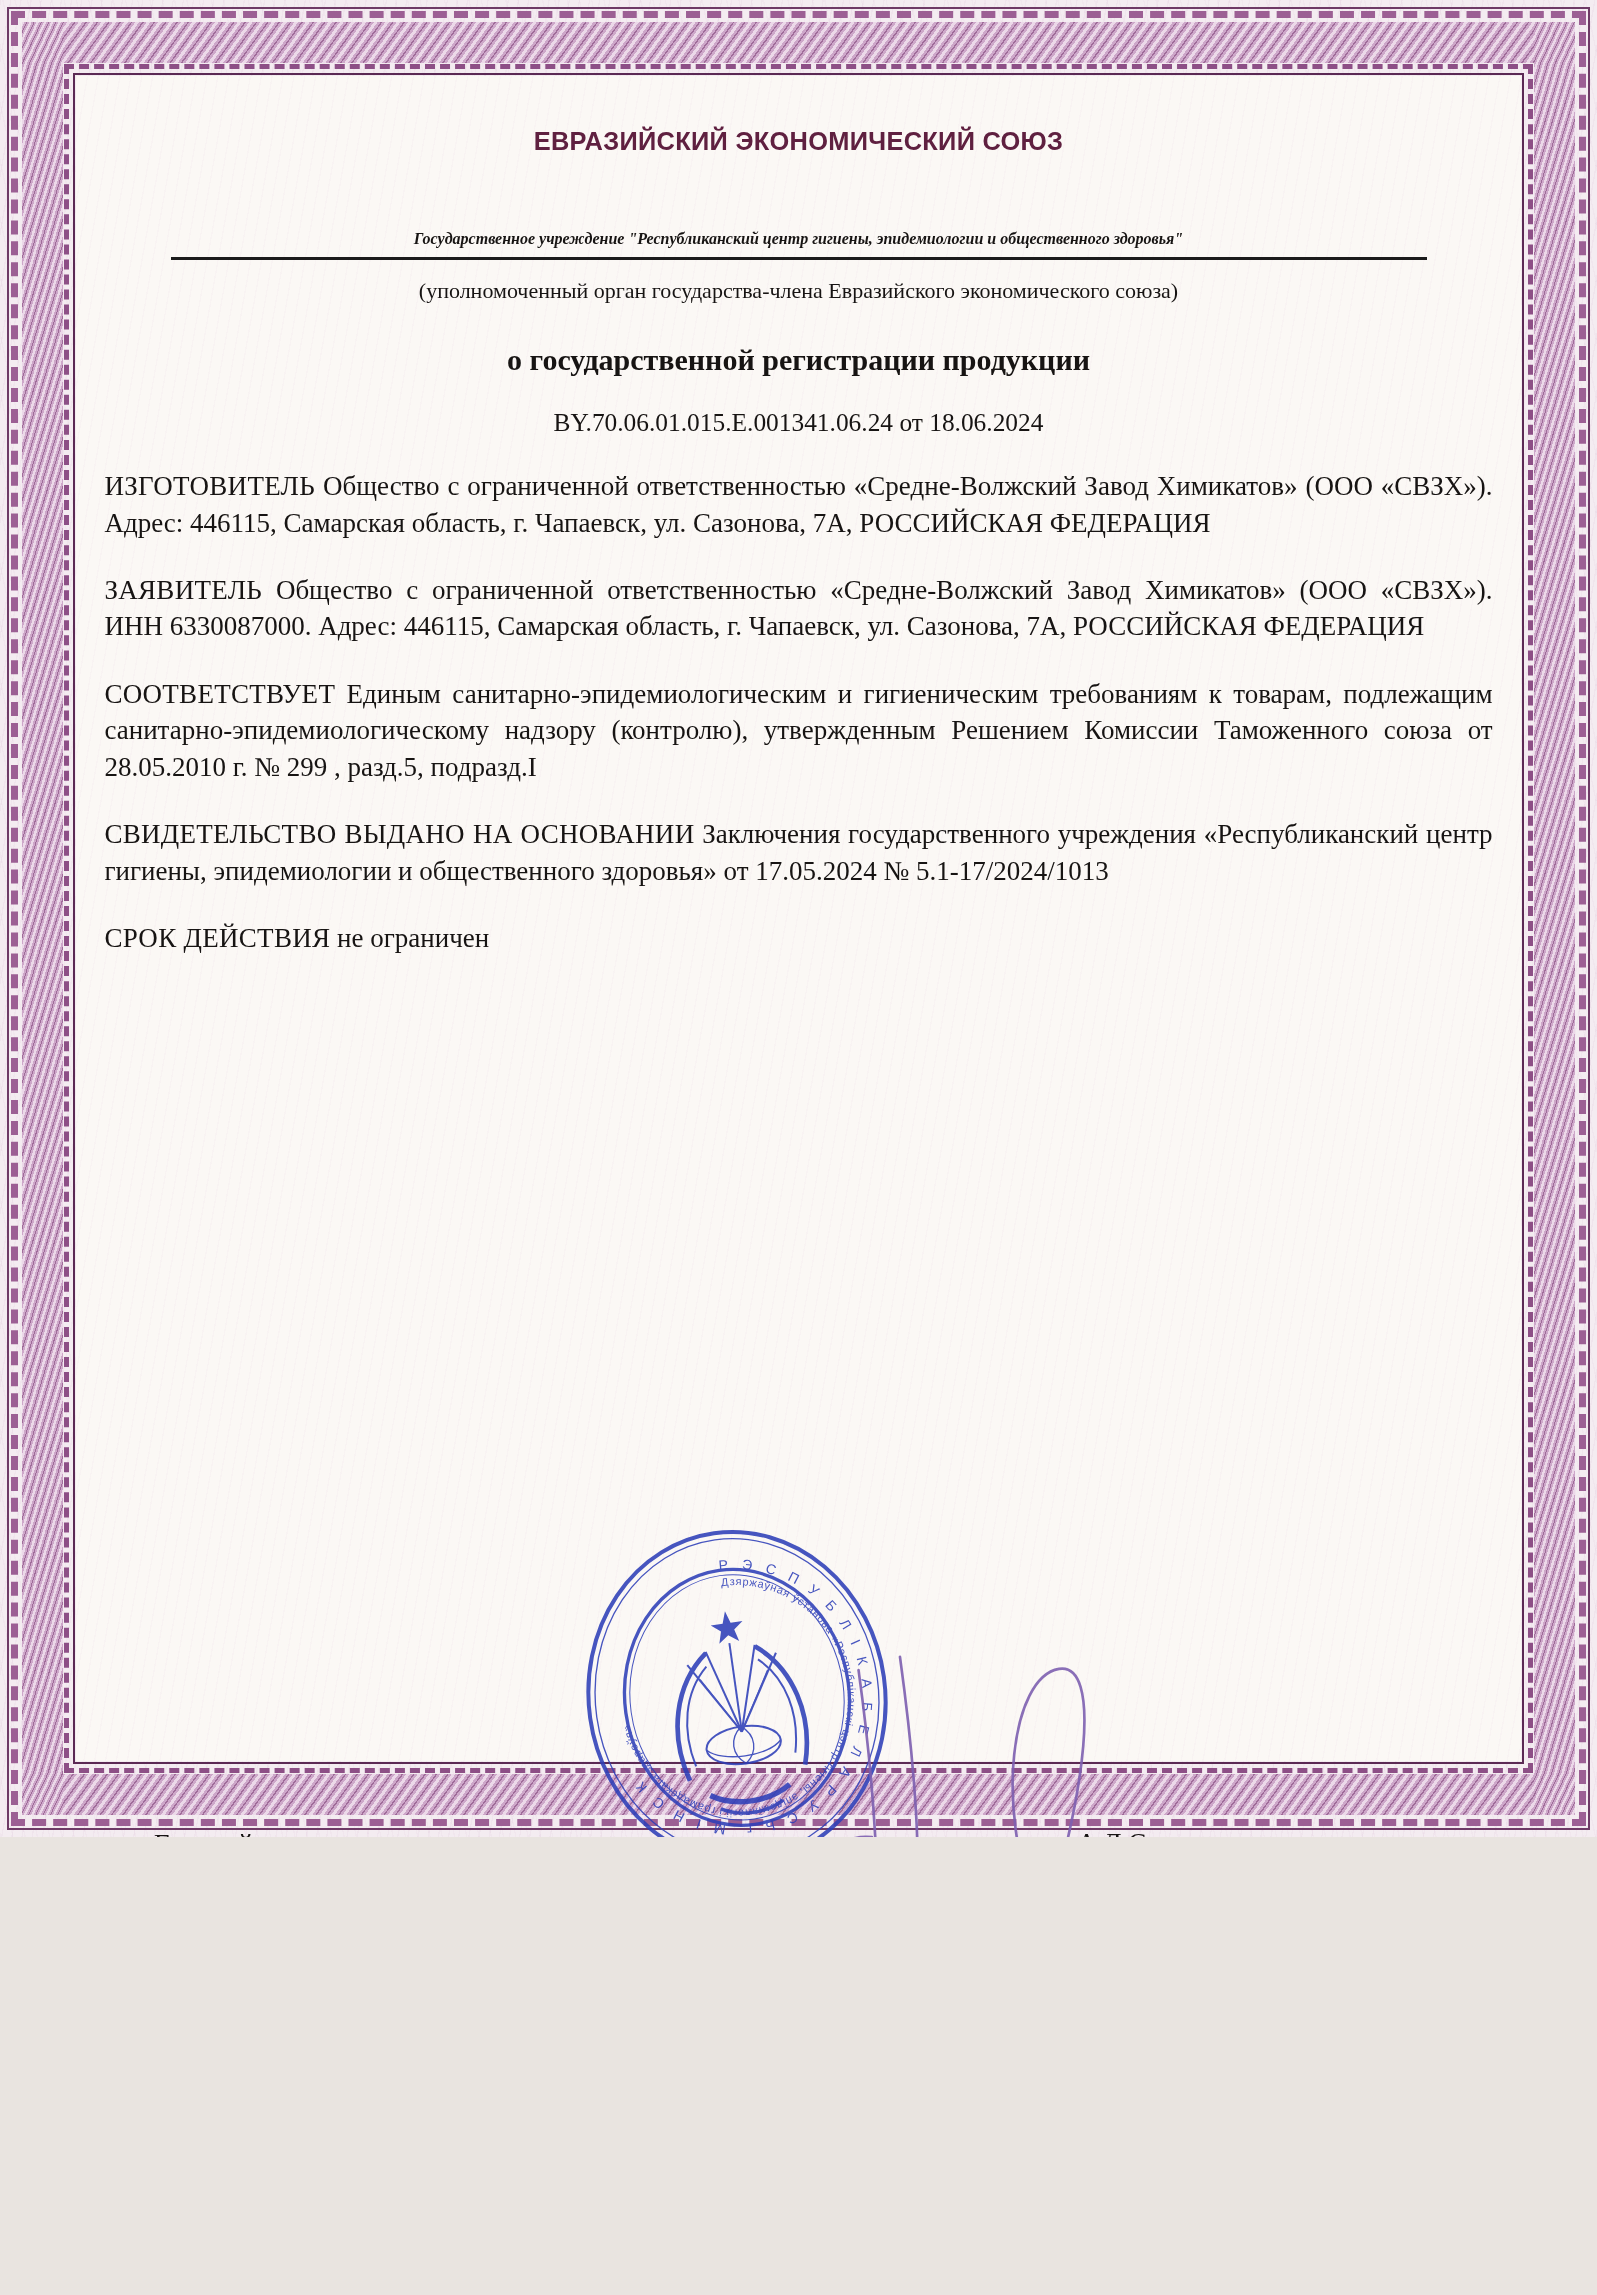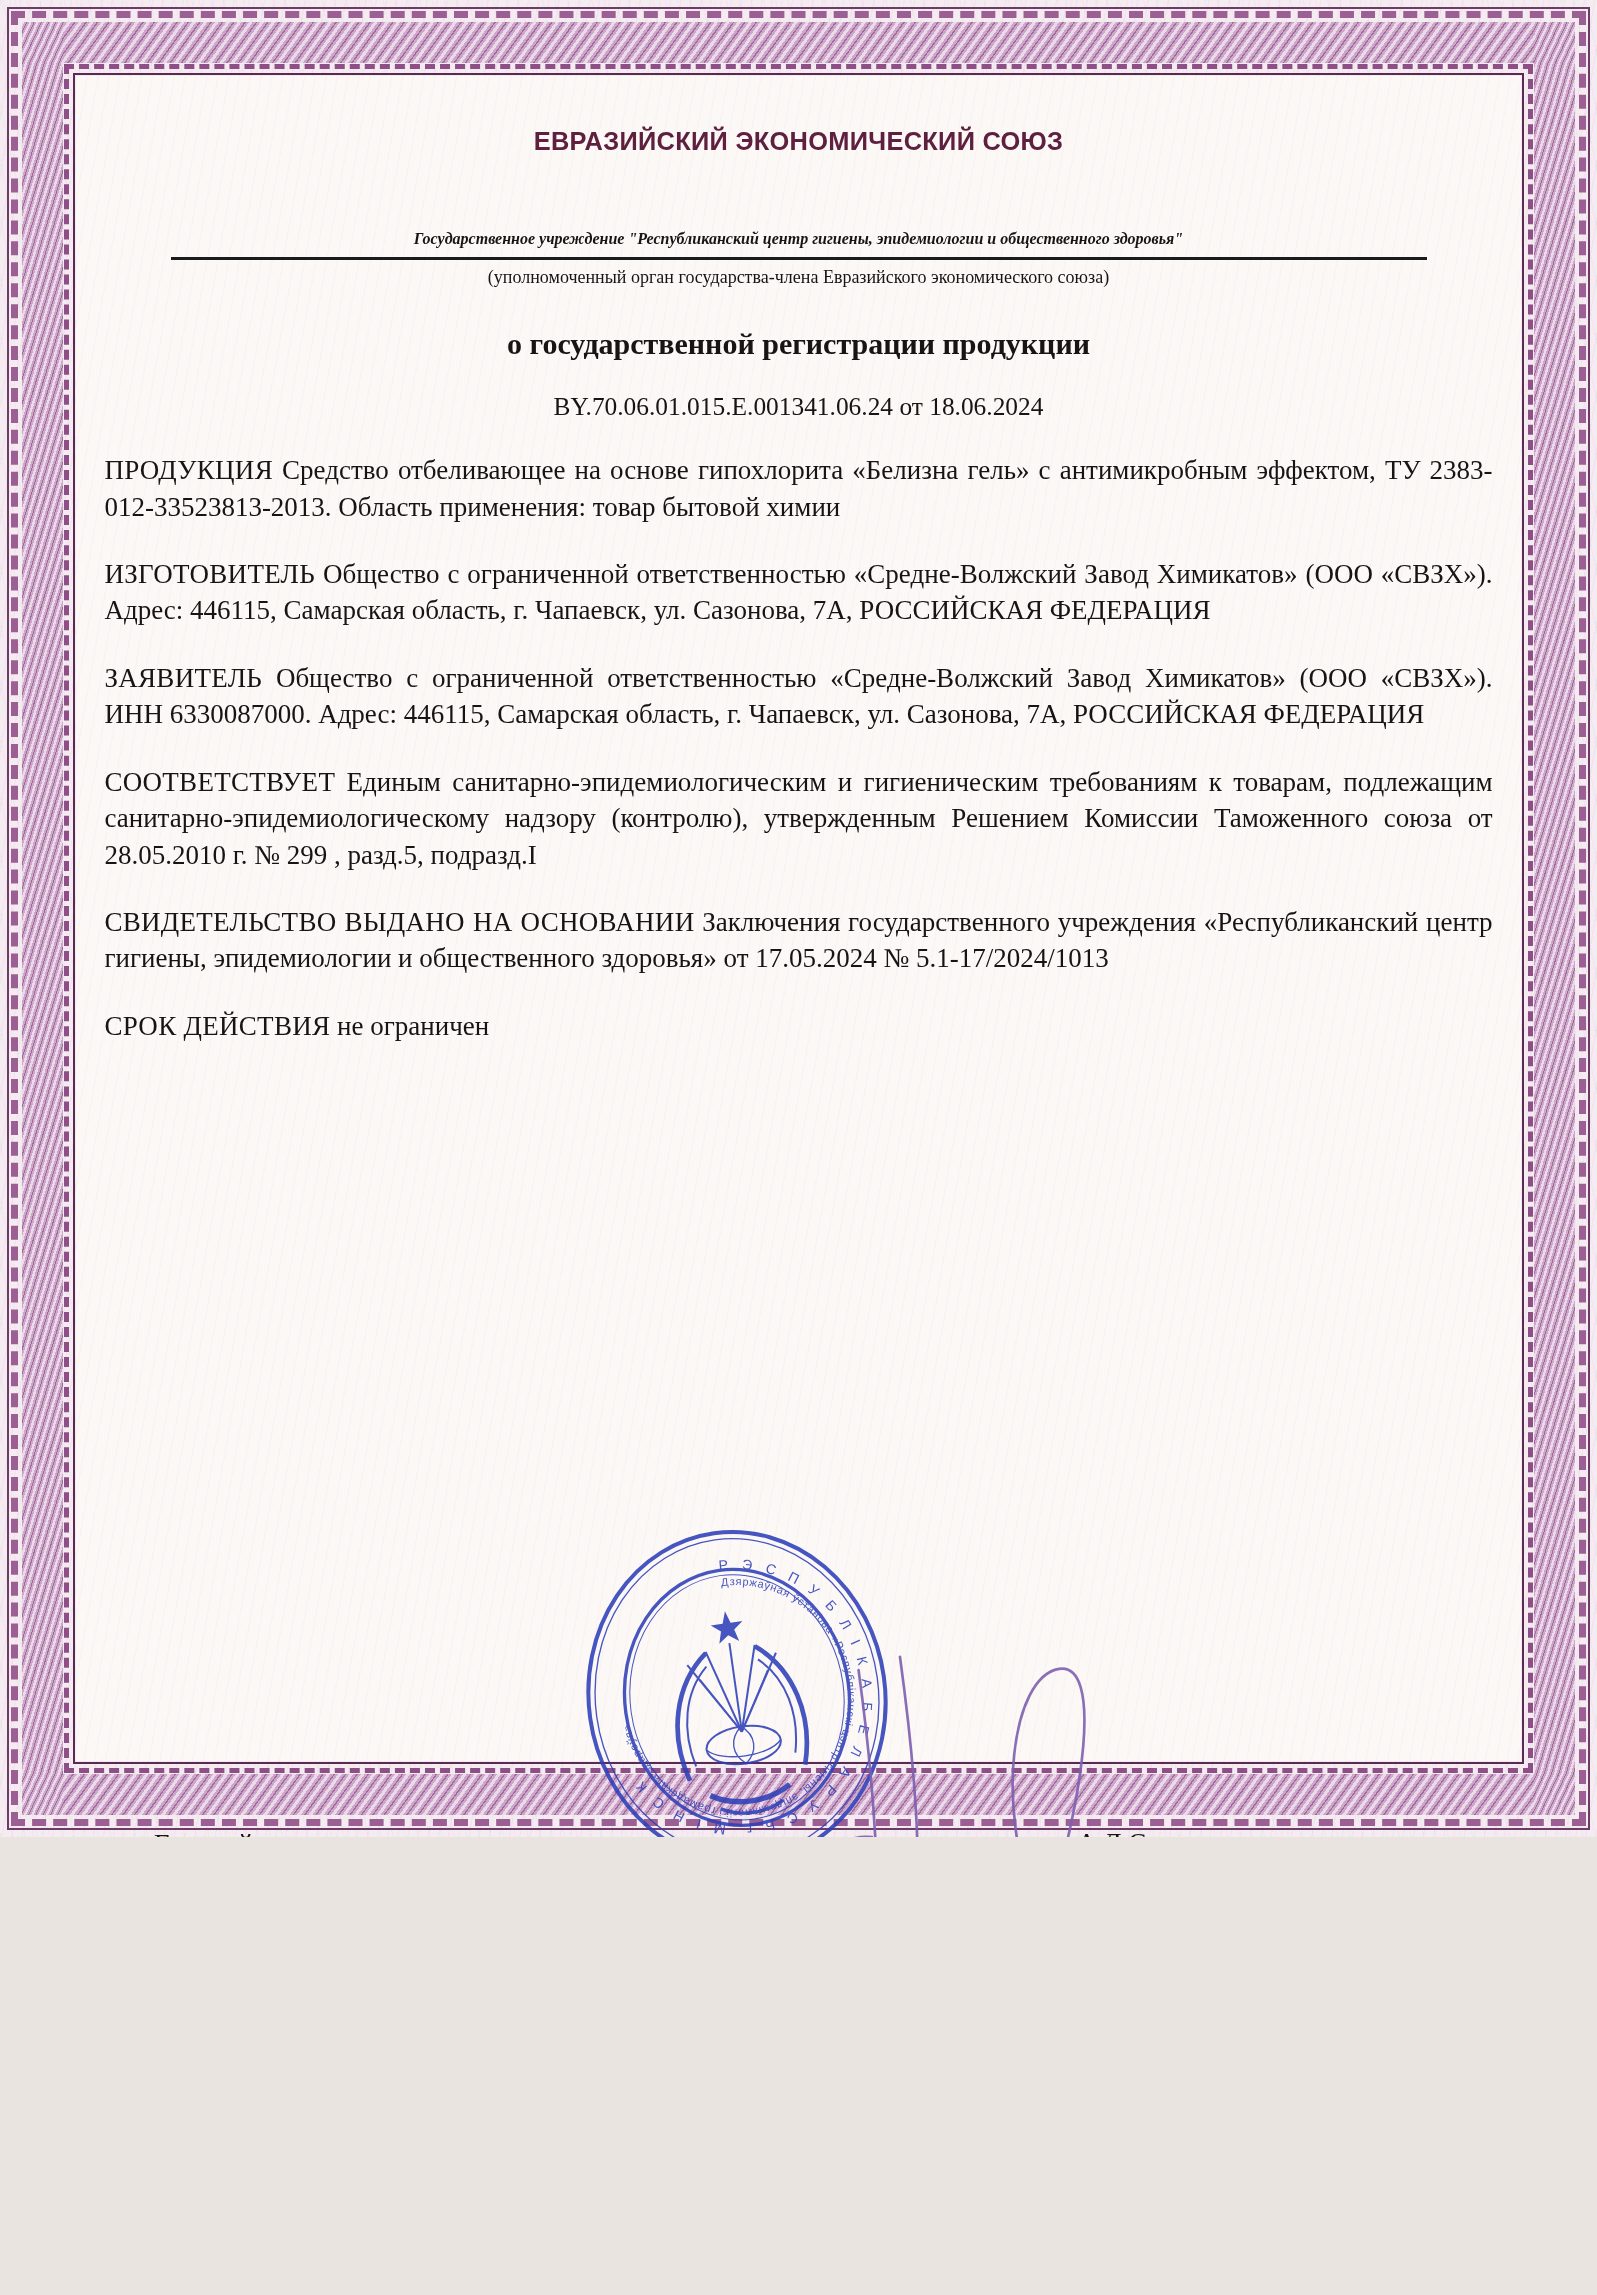--- a/index.html
+++ b/index.html
@@ -26,21 +26,21 @@
     background-image:repeating-linear-gradient(100deg, rgba(210,170,205,0.06) 0 1.3px, transparent 1.3px 10.7px);
     z-index:0;}
   
   .content{position:absolute; left:79px; right:79px; top:79px; bottom:79px; z-index:2; padding:0 25.4px;}
   .eaeu-header{margin-top:48px; text-align:center;
     font-family:"Liberation Sans", sans-serif; font-weight:bold;
     font-size:25.4px; letter-spacing:0.3px; color:#5f2040;}
   .org-block{width:1256px; margin:72px auto 0 auto; text-align:center;}
   .org-name{font-weight:bold; font-size:16px; line-height:1.32;
     border-bottom:3.3px solid #1b1b1b; padding-bottom:8px;font-style:italic;}
-  .org-sub{margin-top:7px; font-size:18px;}
+  .org-sub{margin-top:18px; font-size:22px;}
   .main-title{margin-top:134px; text-align:center;
     font-weight:bold; font-size:102px; line-height:1; letter-spacing:9.4px;
     color:#d99cb8; -webkit-text-stroke:1.3px #a4617f;
     text-shadow:-1.3px -1.3px 0 #ffffff, 2px 2px 0 #9c5f82, 6px 6.7px 0 #5c2646;}
   .sub-title{margin-top:39px; text-align:center; font-weight:bold; font-size:30px;}
   .reg-num{margin-top:31px; text-align:center; font-size:25.4px;}
   .para{margin:31px 0 0 0; font-size:27px; line-height:1.35; text-align:justify;}
   .sec-label{letter-spacing:0.3px;}
   
   .abs{position:absolute;}
@@ -73,21 +73,20 @@
     <div class="eaeu-header">ЕВРАЗИЙСКИЙ ЭКОНОМИЧЕСКИЙ СОЮЗ</div>
 
     <div class="org-block">
       <div class="org-name">Государственное учреждение "Республиканский центр гигиены, эпидемиологии и общественного здоровья"</div>
       <div class="org-sub">(уполномоченный орган государства-члена Евразийского экономического союза)</div>
     </div>
 
     <div class="sub-title">о государственной регистрации продукции</div>
     <div class="reg-num">BY.70.06.01.015.E.001341.06.24 от 18.06.2024</div>
 
-    <p class="para"><span class="sec-label">ПРОДУКЦИЯ</span><span> Средство отбеливающее на основе гипохлорита «Белизна гель» с антимикробным эффектом, ТУ 2383-012-33523813-2013. Область применения: товар бытовой химии</span></p>
 
     <p class="para"><span class="sec-label">ИЗГОТОВИТЕЛЬ</span><span> Общество с ограниченной ответственностью «Средне-Волжский Завод Химикатов» (ООО «СВЗХ»). Адрес: 446115, Самарская область, г. Чапаевск, ул. Сазонова, 7А, РОССИЙСКАЯ ФЕДЕРАЦИЯ</span></p>
 
     <p class="para"><span class="sec-label">ЗАЯВИТЕЛЬ</span><span> Общество с ограниченной ответственностью «Средне-Волжский Завод Химикатов» (ООО «СВЗХ»). ИНН 6330087000. Адрес: 446115, Самарская область, г. Чапаевск, ул. Сазонова, 7А, РОССИЙСКАЯ ФЕДЕРАЦИЯ</span></p>
 
     <p class="para"><span class="sec-label">СООТВЕТСТВУЕТ</span><span> Единым санитарно-эпидемиологическим и гигиеническим требованиям к товарам, подлежащим санитарно-эпидемиологическому надзору (контролю), утвержденным Решением Комиссии Таможенного союза от 28.05.2010 г. № 299 , разд.5, подразд.I</span></p>
 
     <p class="para"><span class="sec-label">СВИДЕТЕЛЬСТВО ВЫДАНО НА ОСНОВАНИИ</span><span> Заключения государственного учреждения «Республиканский центр гигиены, эпидемиологии и общественного здоровья» от 17.05.2024 № 5.1-17/2024/1013</span></p>
 
     <p class="para"><span class="sec-label">СРОК ДЕЙСТВИЯ</span><span> не ограничен</span></p>

